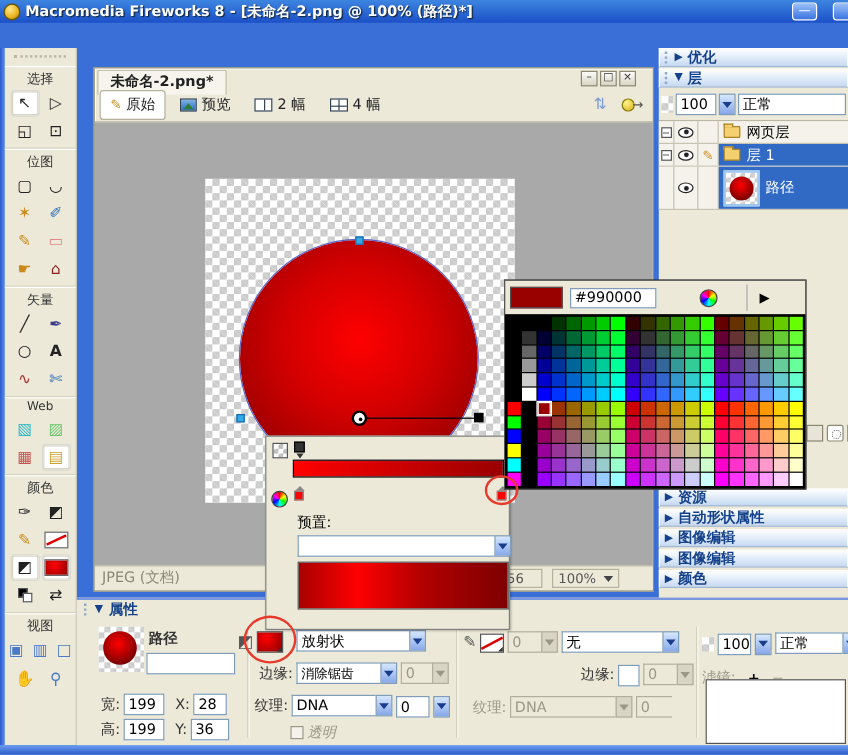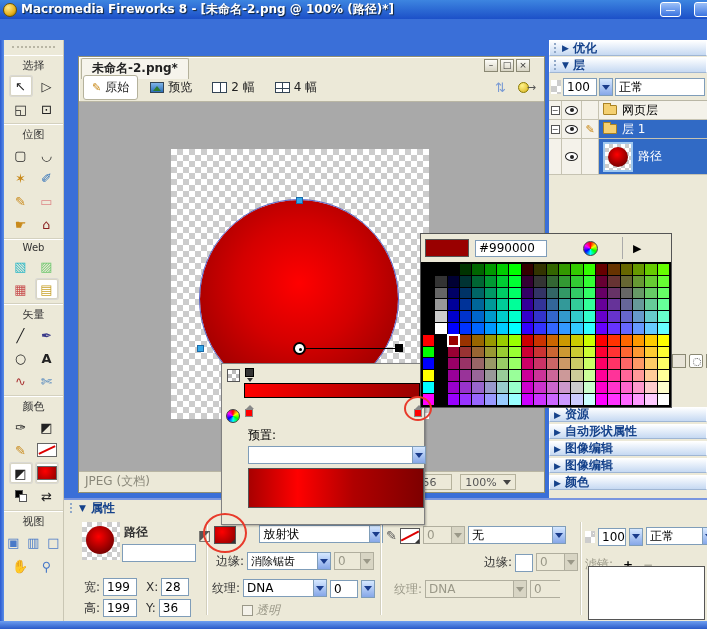--- a/index.html
+++ b/index.html
@@ -242,42 +242,42 @@
         <span class="tool" style="color:#c98a1b">✶</span>
         <span class="tool" style="color:#2d6fb8">✐</span>
         <span class="tool" style="color:#c98a1b">✎</span>
         <span class="tool" style="color:#d88">▭</span>
         <span class="tool" style="color:#c98a1b">☛</span>
         <span class="tool" style="color:#8a2020">⌂</span>
       </div>
     </div>
 
     <div class="tsec">
-      <div class="tsec-label" style="font-size:10px">Web</div>
-      <div class="tgrid">
-        <span class="tool" style="color:#2bb8c8">▧</span>
-        <span class="tool" style="color:#6fc86f">▨</span>
-        <span class="tool" style="color:#c84f4f">▦</span>
-        <span class="tool pressed" style="color:#c8a22b">▤</span>
-      </div>
-    </div>
-
-    <div class="tsec">
       <div class="tsec-label">矢量</div>
       <div class="tgrid">
         <span class="tool">╱</span>
         <span class="tool" style="color:#3a3a8a">✒</span>
         <span class="tool">○</span>
         <span class="tool" style="font-weight:bold">A</span>
         <span class="tool" style="color:#a33">∿</span>
         <span class="tool" style="color:#2d6fb8">✄</span>
       </div>
     </div>
 
     <div class="tsec">
+      <div class="tsec-label" style="font-size:10px">Web</div>
+      <div class="tgrid">
+        <span class="tool" style="color:#2bb8c8">▧</span>
+        <span class="tool" style="color:#6fc86f">▨</span>
+        <span class="tool" style="color:#c84f4f">▦</span>
+        <span class="tool pressed" style="color:#c8a22b">▤</span>
+      </div>
+    </div>
+
+    <div class="tsec">
       <div class="tsec-label">颜色</div>
       <div class="tgrid">
         <span class="tool">✑</span>
         <span class="tool">◩</span>
         <span class="tool" style="color:#c98a1b">✎</span>
         <span class="tool">
             <span class="chipbox chip-none"></span>
           </span>
         <span class="tool pressed">◩</span>
         <span class="tool pressed">
@@ -476,21 +476,21 @@
       <span class="inp" style="width:34px;">199</span>
       <span class="dim-lbl" style="margin-left:6px;">Y:</span>
       <span class="inp" style="width:32px;">36</span>
     </div>
 
     <div class="vline" style="left:142px;"></div>
 
     <div class="prow" style="left:134px; top:25px;">
       <span class="bucket-ic">◩</span>
       <span class="fillchip"></span>
-      <span class="combo" style="width:124px; margin-left:20px;">
+      <span class="combo" style="width:108px; margin-left:8px;">
         <span class="inp">放射状</span>
         <span class="arrbtn">
             <span class="tri-dn"></span>
           </span>
       </span>
     </div>
     <div class="prow" style="left:152px; top:52px;">
       <span>边缘:</span>
       <span class="combo" style="width:84px;">
         <span class="inp" style="font-size:11px;">消除锯齿</span>

